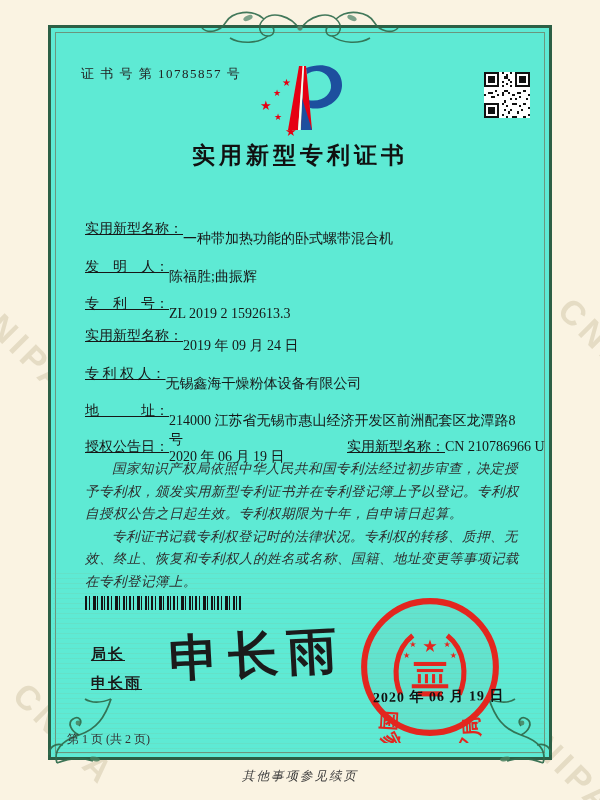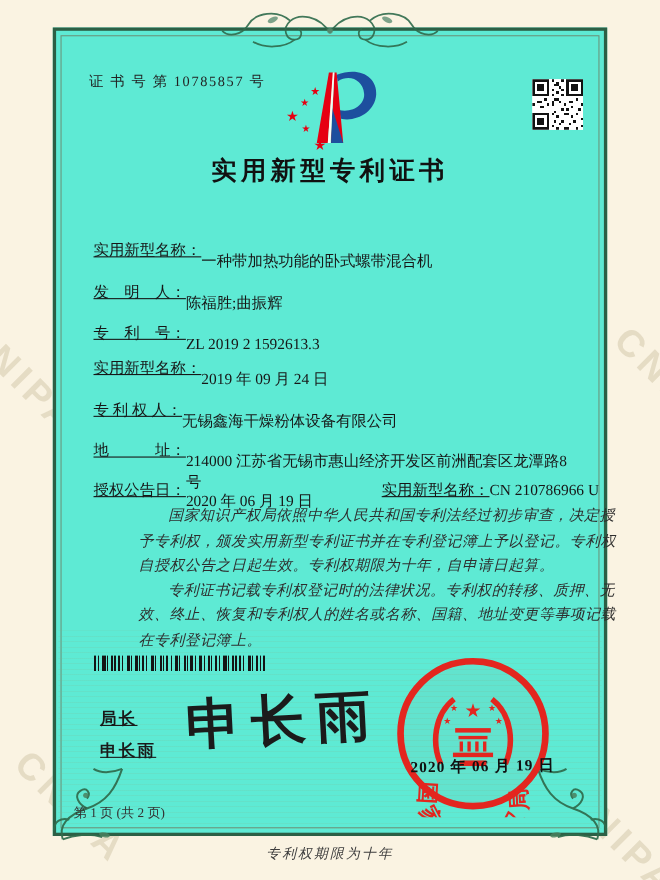--- a/index.html
+++ b/index.html
@@ -29,21 +29,21 @@
   .qr{position:absolute;left:433px;top:44px;width:46px;height:46px;background:#fff;}
   .logo{position:absolute;left:50%;top:32px;transform:translateX(-50%);}
   .title{
     position:absolute;left:0;top:112px;width:100%;text-align:center;
     font-size:23px;font-weight:700;letter-spacing:4px;color:#111;
   }
   .frow{position:absolute;left:34px;font-size:14px;line-height:19px;color:#171717;z-index:1;}
   .flabel{display:inline-block;vertical-align:top;white-space:pre;text-decoration:underline;}
   .fvalue{display:inline-block;vertical-align:top;max-width:356px;margin-top:10px;}
   .fpair2{position:absolute;left:262px;top:0;white-space:nowrap;}
-  .paras{position:absolute;left:34px;top:430px;width:438px;z-index:1;margin-left:41px;}
+  .paras{position:absolute;left:34px;top:430px;width:438px;z-index:1;}
   .paras p{
     margin:0;font-style:italic;font-size:13.5px;line-height:22.5px;
     text-indent:2em;color:#2e2e2e;letter-spacing:0.5px;
   }
   .barcode{
     position:absolute;left:34px;top:568px;width:157px;height:14px;z-index:1;
     background:repeating-linear-gradient(90deg,
       #141414 0 2px,rgba(0,0,0,0) 2px 4px,
       #141414 4px 5px,rgba(0,0,0,0) 5px 8px,
       #141414 8px 11px,rgba(0,0,0,0) 11px 12px,
@@ -271,13 +271,13 @@
       <path d="M46,102 C38,84 40,58 58,44" stroke="#e3261f" stroke-width="5" fill="none"></path>
       <path d="M104,102 C112,84 110,58 92,44" stroke="#e3261f" stroke-width="5" fill="none"></path>
     </g>
   </svg>
 
   <div class="seal-date">2020 年 06 月 19 日</div>
 
   <div class="page-info">第 1 页 (共 2 页)</div>
 </div>
 
-<div class="continuation">专利权期限为十年</div>
+<div class="continuation">其他事项参见续页</div>
 
 </body></html>

